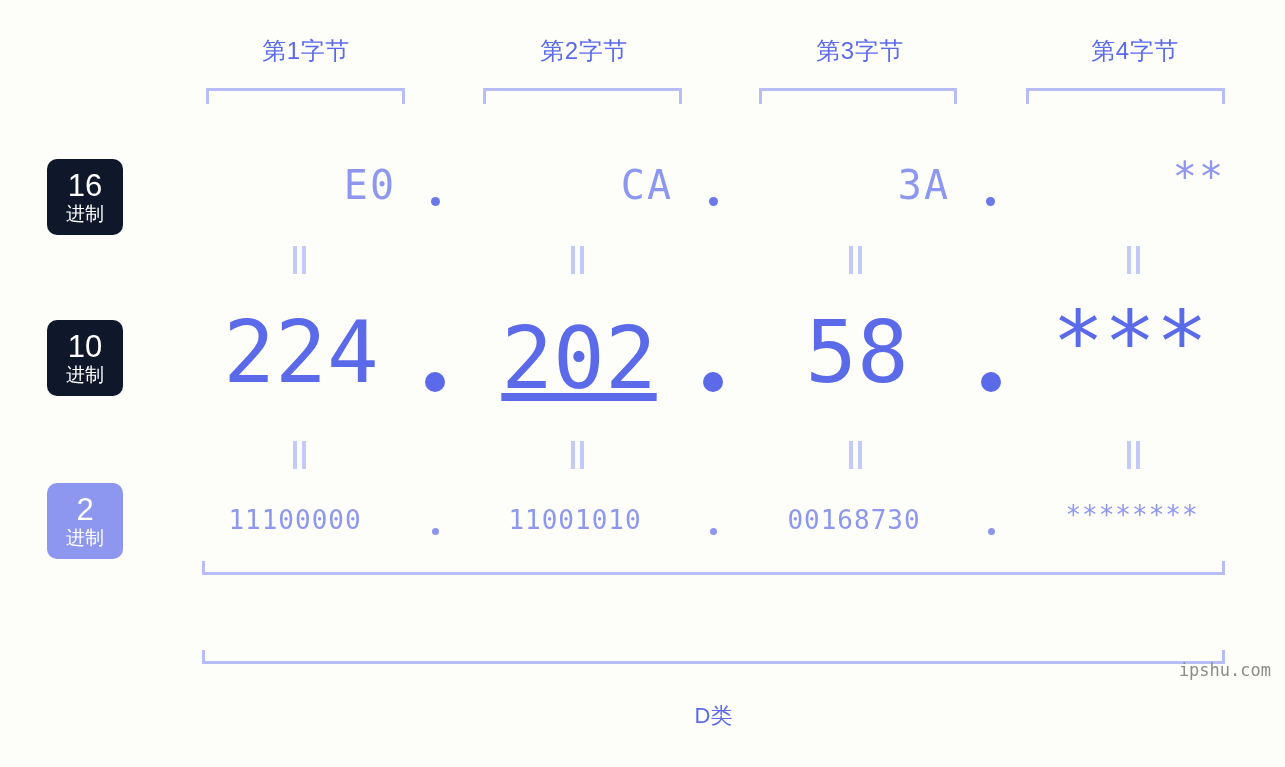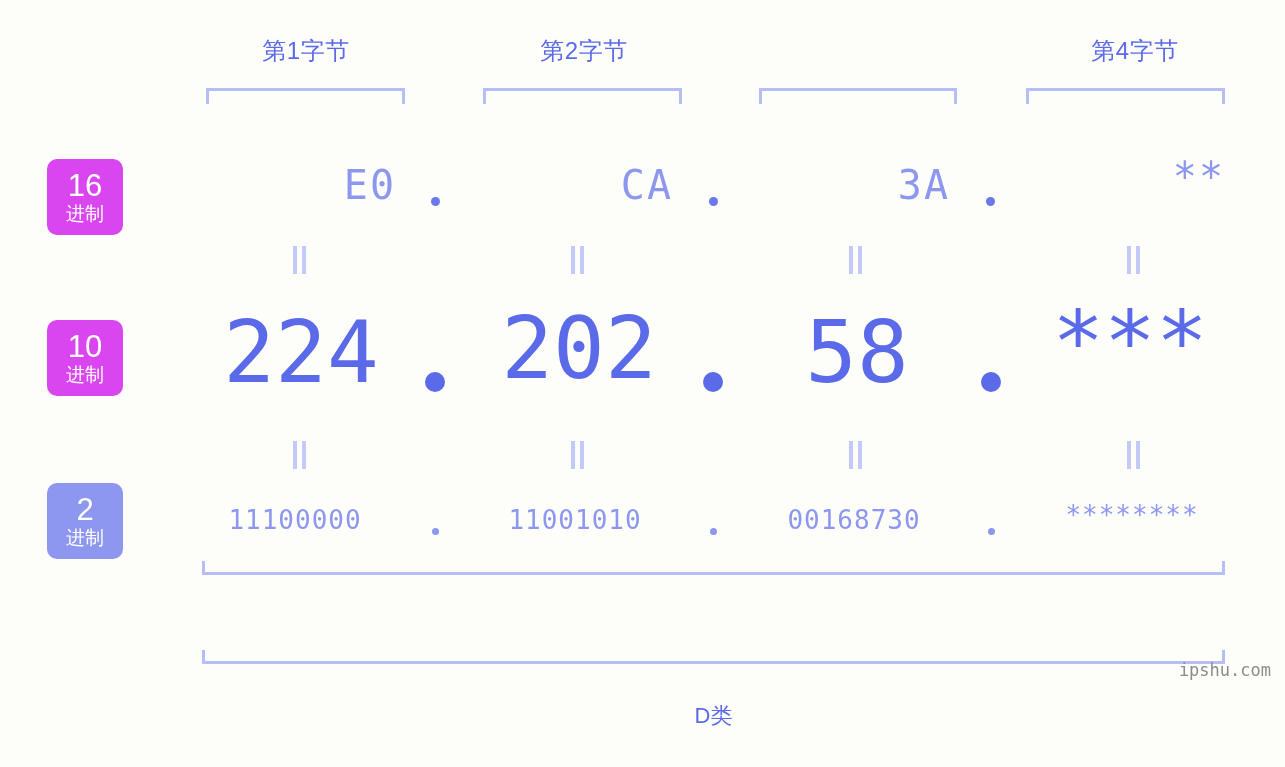--- a/index.html
+++ b/index.html
@@ -46,21 +46,21 @@
     box-sizing: border-box;
   }
 
   
   .radix-badge {
     position: absolute;
     left: 47px;
     width: 76px;
     height: 76px;
     border-radius: 10px;
-    background: #d946ef;
+    background: #0f172a;
     color: #ffffff;
     display: flex;
     flex-direction: column;
     align-items: center;
     justify-content: center;
     box-sizing: border-box;
   }
   .radix-badge .num {
     font-size: 31px;
     line-height: 32px;
@@ -163,20 +163,21 @@
     font-family: "DejaVu Sans Mono", "Liberation Mono", monospace;
   }
 </style>
 </head>
 <body>
 
 <div id="stage">
 
   <div class="byte-header" style="left:206px;">第1字节</div>
   <div class="byte-header" style="left:484px;">第2字节</div>
+  <div class="byte-header" style="left:760px;">第3字节</div>
   <div class="byte-header" style="left:1035px;">第4字节</div>
 
   <div class="top-bracket" style="left:206px; width:199px;"></div>
   <div class="top-bracket" style="left:483px; width:199px;"></div>
   <div class="top-bracket" style="left:759px; width:198px;"></div>
   <div class="top-bracket" style="left:1026px; width:199px;"></div>
 
   <div class="radix-badge" style="top:159px;">
     <span class="num">16</span>
     <span class="sub">进制</span>
@@ -213,21 +214,21 @@
       <i class="b"></i>
     </div>
   <div class="eqmark" style="left:1127px; top:246px;">
       <i class="a"></i>
       <i class="b"></i>
     </div>
 
   <div class="row-dec">
     <div class="val" style="left:201px; top:306px; width:200px;">224</div>
     <div class="dot dec" style="left:425px; top:372px;"></div>
-    <div class="val" style="left:479px; top:302px; width:200px;">202</div>
+    <div class="val" style="left:479px; top:312px; width:200px;text-decoration:underline;">202</div>
     <div class="dot dec" style="left:703px; top:372px;"></div>
     <div class="val" style="left:757px; top:306px; width:200px;">58</div>
     <div class="dot dec" style="left:981px; top:372px;"></div>
     <div class="val" style="left:1030px; top:296px; width:200px;">***</div>
   </div>
 
   <div class="eqmark" style="left:293px; top:441px;">
       <i class="a"></i>
       <i class="b"></i>
     </div>

